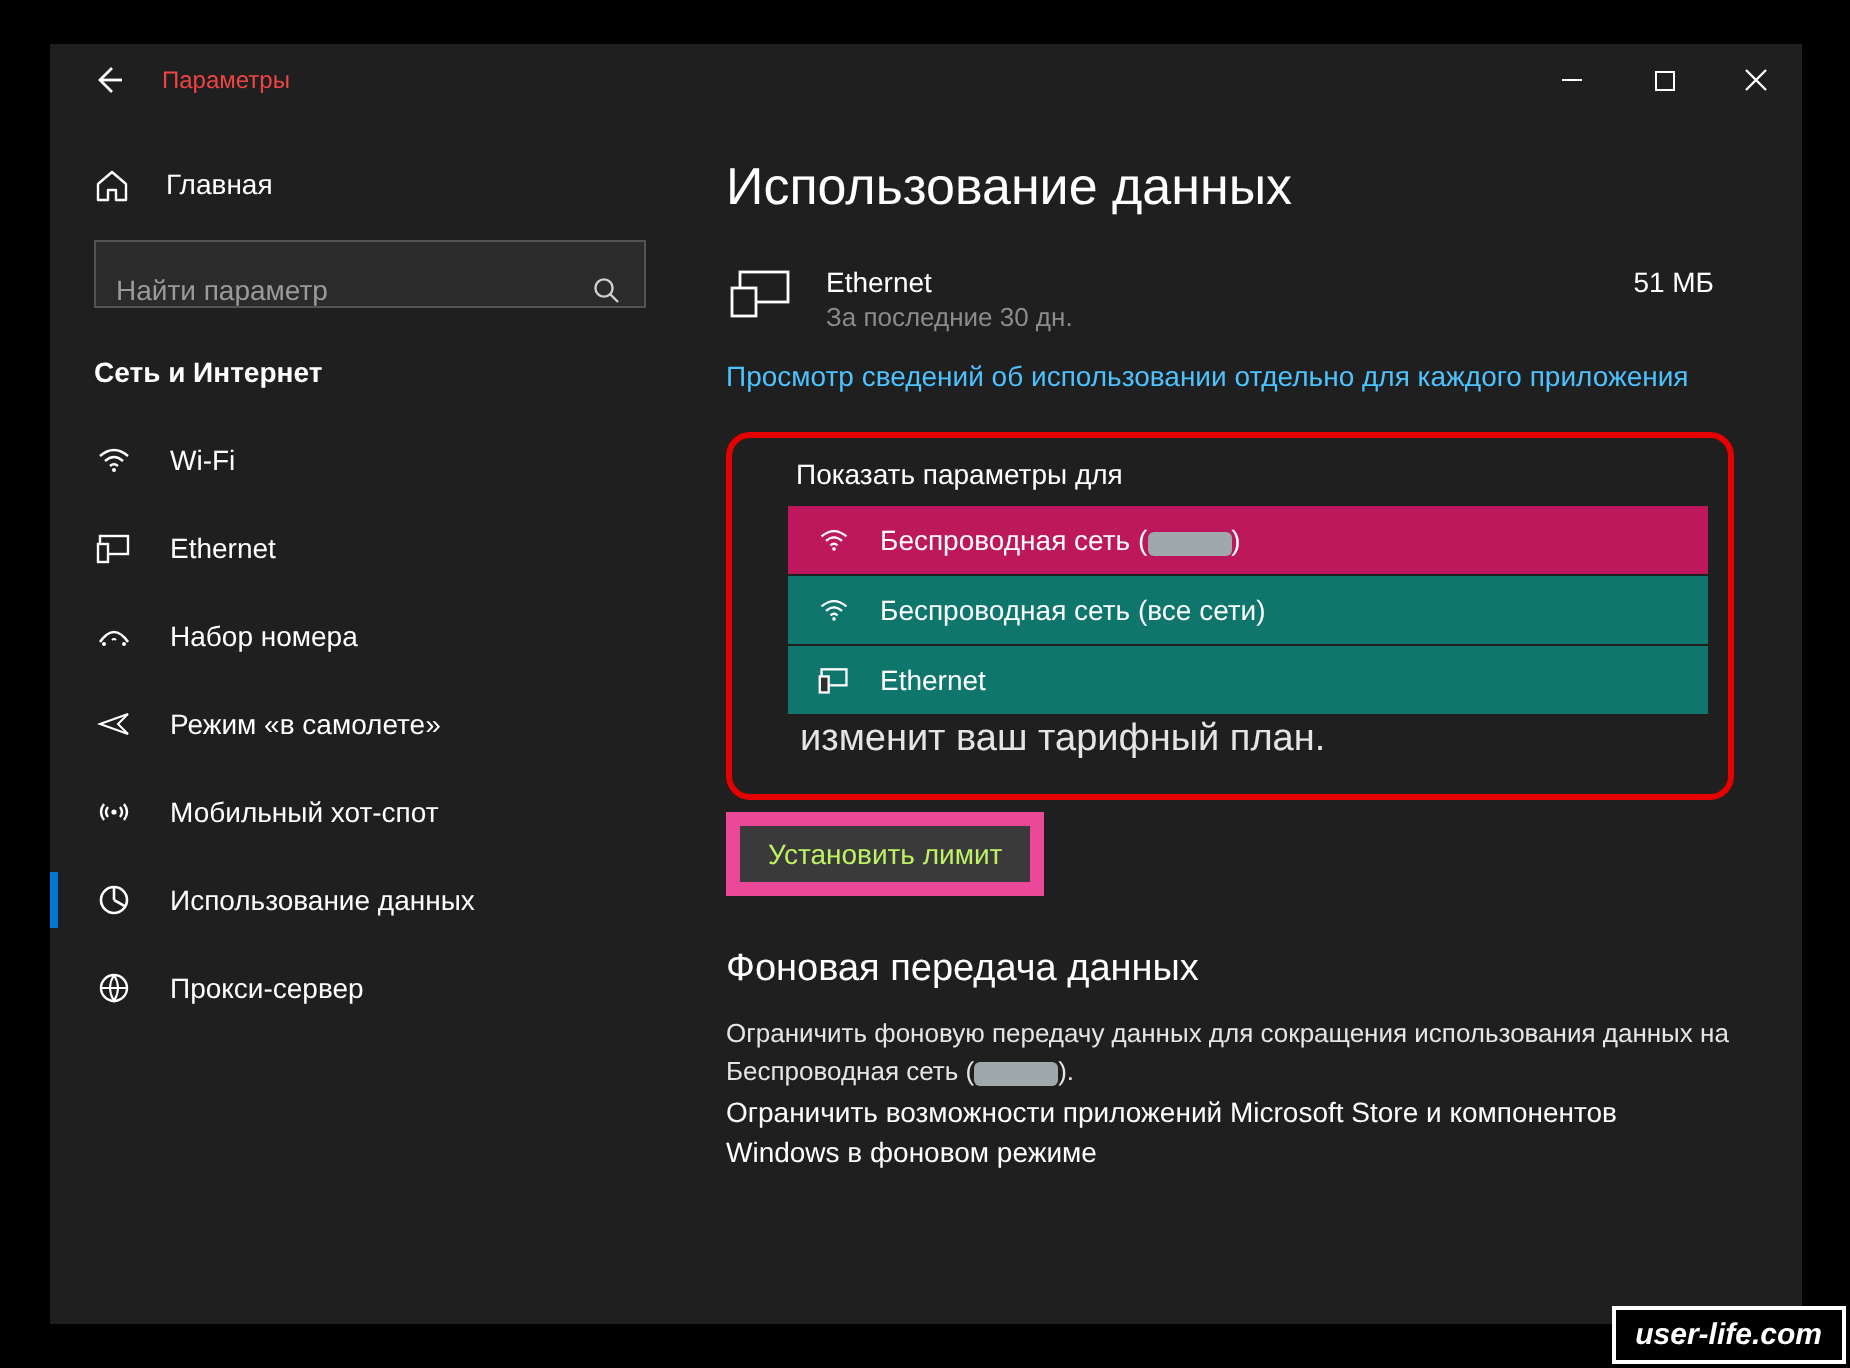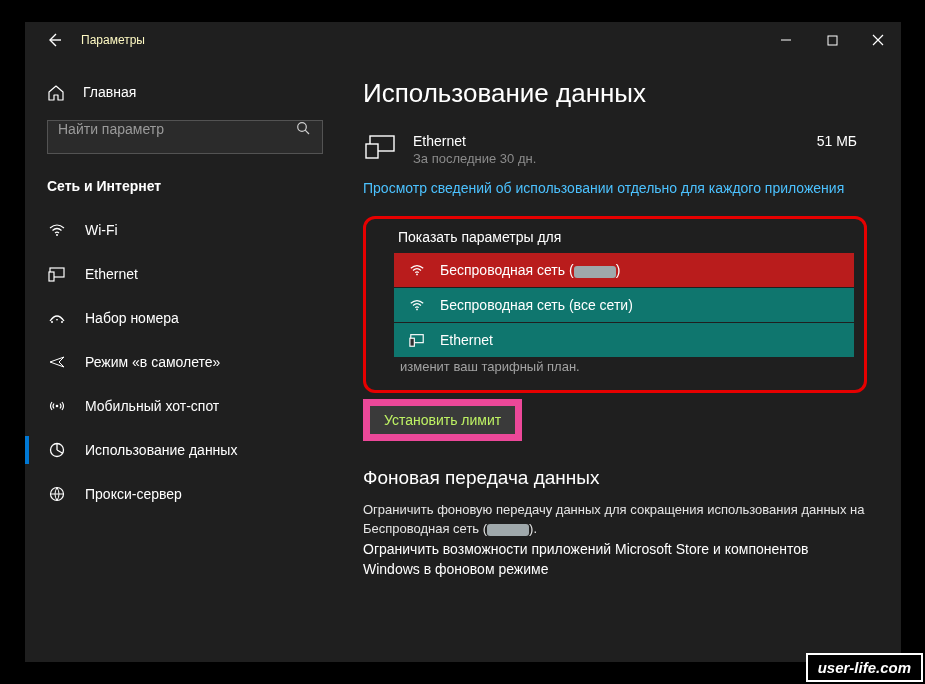--- a/index.html
+++ b/index.html
@@ -1,52 +1,52 @@
 <!DOCTYPE html>
 <html><head>
 <meta charset="utf-8">
 <style>
   *{box-sizing:border-box;margin:0;padding:0;font-family:"Segoe UI",Tahoma,sans-serif;-webkit-font-smoothing:antialiased}
   body{background:#000;width:925px;height:684px;overflow:hidden;position:relative}
   .window{position:absolute;left:25px;top:22px;width:876px;height:640px;background:#1f1f1f;color:#fff;display:flex;flex-direction:column}
   .titlebar{height:36px;display:flex;align-items:center;background:#1f1f1f}
   .tb-left{display:flex;align-items:center;gap:18px;padding-left:20px}
   .tb-back{width:18px;height:18px;display:flex;align-items:center;justify-content:center;color:#fff;cursor:pointer}
-  .tb-title{font-size:12px;color:#fef9c3;font-weight:400}
+  .tb-title{font-size:12px;color:#ef4444;font-weight:400}
   .tb-ctrls{margin-left:auto;display:flex}
   .tb-btn{width:46px;height:32px;display:flex;align-items:center;justify-content:center;color:#fff;cursor:pointer}
   .body{flex:1;display:flex;min-height:0}
   .sidebar{width:320px;background:#1f1f1f;padding:18px 0 0 0;display:flex;flex-direction:column;overflow:hidden}
   .home-row{display:flex;align-items:flex-start;gap:18px;padding:8px 22px;color:#fff;font-size:14px;cursor:pointer}
-  .search-wrap{margin:10px 22px 0 22px;height:34px;border:1px solid #535353;background:#2b2b2b;display:flex;align-items:flex-start;padding:0 10px}
+  .search-wrap{margin:10px 22px 0 22px;height:34px;border:1px solid #535353;background:#2b2b2b;display:flex;align-items:flex-end;padding:0 10px}
   .search-wrap input{flex:1;background:transparent;border:none;outline:none;color:#fff;font-size:14px}
   .search-wrap input::placeholder{color:#9a9a9a}
   .search-icon{color:#cfcfcf;width:16px;text-align:center}
   .section-label{padding:24px 22px 14px 22px;font-size:14px;font-weight:600;color:#fff}
   .nav{display:flex;flex-direction:column}
   .nav-item{display:flex;align-items:center;gap:18px;padding:12px 22px;font-size:14px;color:#fff;cursor:pointer;position:relative}
   .nav-item.active::before{content:"";position:absolute;left:0;top:8px;bottom:8px;width:4px;background:#0078d4}
   .nav-item .ico{width:20px;height:20px;display:flex;align-items:center;justify-content:center;color:#fff}
   .main{flex:1;background:#1f1f1f;padding:20px 34px 0 18px;overflow:hidden;position:relative}
   h1{font-size:26px;font-weight:400;margin-bottom:24px}
   .usage-row{display:flex;align-items:flex-start;gap:16px;margin-bottom:12px}
   .usage-icon{width:34px;height:28px;display:flex;align-items:center;justify-content:center;color:#fff}
   .usage-body{flex:1}
   .usage-name{font-size:14px}
   .usage-sub{font-size:13px;color:#8b8b8b;margin-top:2px}
   .usage-amount{font-size:14px;color:#fff;margin-right:10px}
   .link{color:#4cc2ff;font-size:14px;cursor:pointer;line-height:1.45;display:inline-block;margin-bottom:18px}
   .highlight{border:3px solid #e60000;border-radius:12px;padding:8px 10px 4px 28px;margin-bottom:6px}
   .dd-label{font-size:14px;color:#fff;padding:2px 4px 8px 4px}
   .dd-item{display:flex;align-items:center;gap:14px;padding:8px 14px;font-size:14px;color:#fff;background:#0f766e;cursor:pointer}
-  .dd-item.sel{background:#b91c1c}
+  .dd-item.sel{background:#be185d}
   .dd-item + .dd-item{margin-top:1px}
   .dd-item .ico{width:18px;height:18px;display:flex;align-items:center;justify-content:center}
   .redact{display:inline-block;width:42px;height:12px;background:#9fa8ab;border-radius:3px;vertical-align:middle}
-  .truncated{font-size:13px;color:#a3a3a3;margin:2px 0 12px 6px}
+  .truncated{font-size:19px;color:#e5e5e5;margin:2px 0 12px 6px}
   .btn{display:inline-block;background:#3a3a3a;border:7px solid #ec4899;color:#bef264;font-size:14px;padding:6px 14px;cursor:pointer}
   h2{font-size:19px;font-weight:400;margin:26px 0 12px 0}
   .desc{font-size:13px;color:#e5e5e5;line-height:1.45;margin-bottom:0}
   .desc2{font-size:14px;color:#fff;line-height:1.45;margin-bottom:10px}
   .radio-row{display:flex;align-items:center;gap:12px;font-size:14px;color:#fff;padding:4px 0;cursor:pointer}
   .radio{width:20px;height:20px;border:2px solid #fff;border-radius:50%}
   .watermark{position:absolute;right:2px;bottom:2px;background:#000;border:2px solid #fff;color:#fff;font-family:Arial,sans-serif;font-weight:bold;font-size:15px;padding:4px 10px;font-style:italic}
   svg{display:block}
 </style>
 </head>

